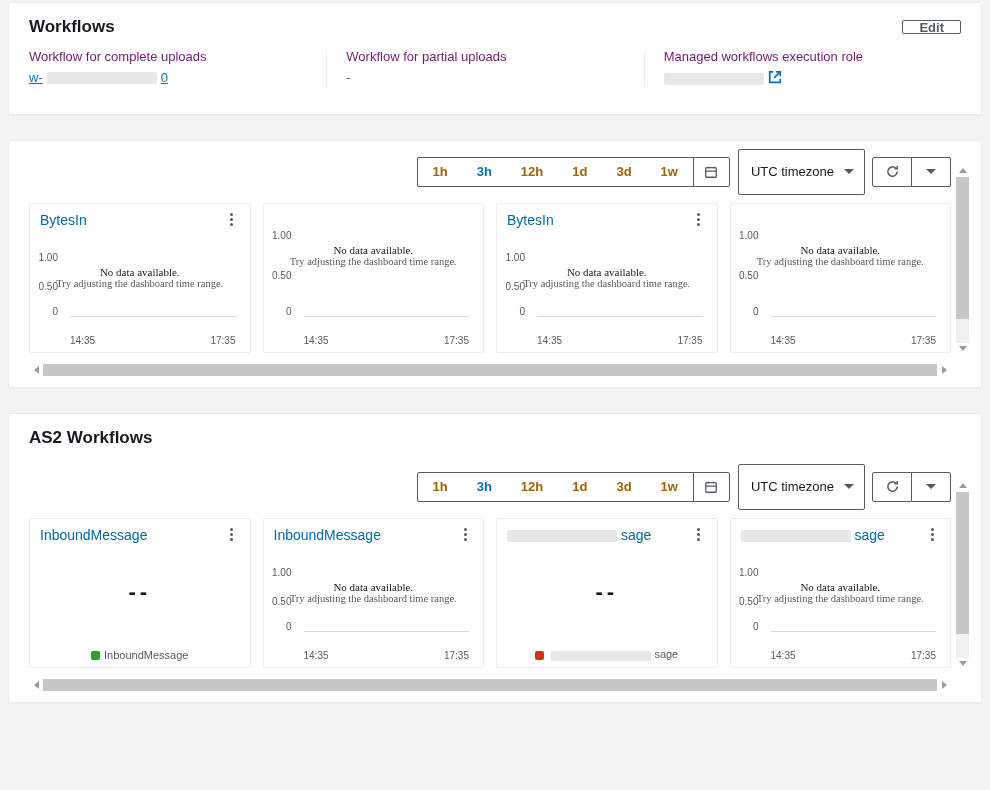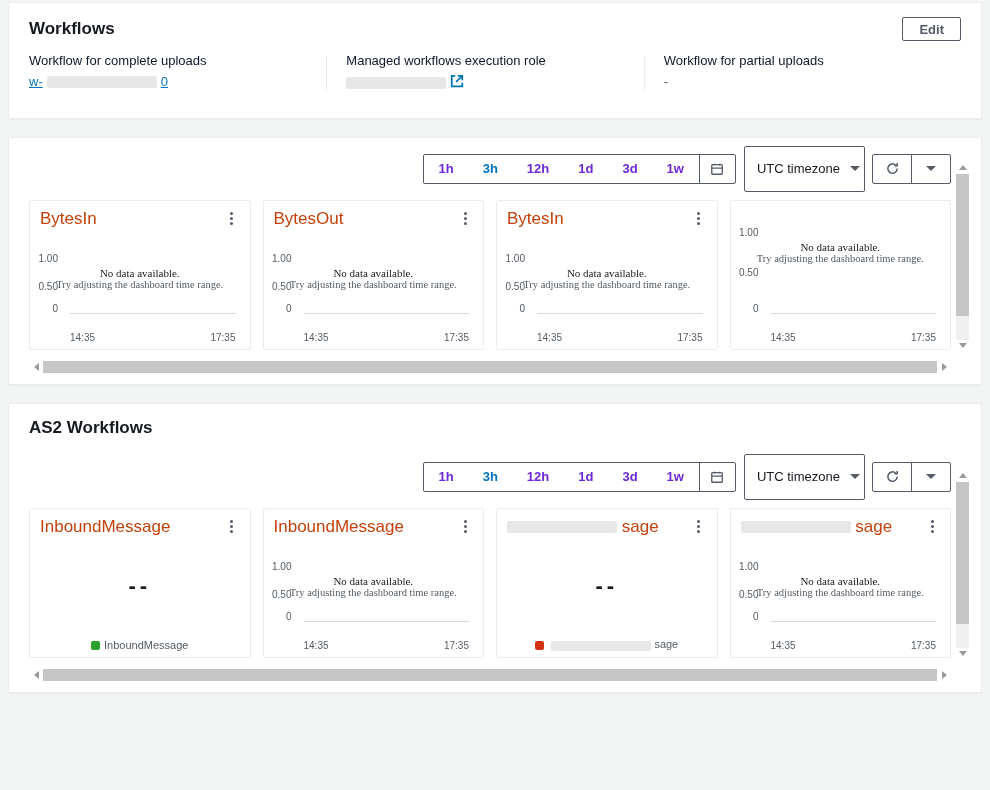--- a/index.html
+++ b/index.html
@@ -3,75 +3,75 @@
 <meta charset="utf-8">
 <style>
   * { box-sizing: border-box; margin: 0; padding: 0; }
   html, body { background: #f2f3f3; font-family: "Amazon Ember", "Helvetica Neue", Arial, sans-serif; color: #16191f; font-size: 13px; }
   body { width: 990px; height: 790px; overflow: hidden; padding: 0; }
 
   .panel {
     background: #fff;
     border: 1px solid #eaeded;
     border-radius: 2px;
-    margin: 2px 8px 18px 8px;
+    margin: 2px 8px 25px 8px;
     box-shadow: 0 1px 1px rgba(0,0,0,0.03);
   }
   .panel-header {
     display: flex; align-items: center; justify-content: space-between;
     padding: 14px 20px 8px 20px;
   }
   .panel-title { font-size: 17px; font-weight: 700; color: #16191f; }
 
   .btn {
     background: #fff; border: 1px solid #545b64; border-radius: 2px;
     color: #545b64; font-weight: 700; font-size: 13px;
     padding: 5px 16px; cursor: pointer;
     display: inline-flex; align-items: center; justify-content: center;
-    height: 24px;
+    height: 14px;
   }
 
   
   .wf-body { display: flex; padding: 4px 20px 26px 20px; }
   .wf-col { flex: 1; position: relative; padding-right: 20px; }
   .wf-col + .wf-col { padding-left: 20px; }
   .wf-col + .wf-col::before {
     content: ""; position: absolute; left: 0; top: 2px; bottom: 2px;
     width: 1px; background: #eaeded;
   }
-  .wf-label { font-size: 13px; color: #0f172a; margin-bottom: 6px; }
+  .wf-label { font-size: 13px; color: #701a75; margin-bottom: 6px; }
   .wf-val-link { color: #0073bb; font-size: 13px; display: inline-flex; align-items: center; gap: 4px; }
   .wf-val-plain { color: #545b64; font-size: 13px; }
   .redact { display: inline-block; background: #e7e7e7; border-radius: 2px; height: 12px; vertical-align: middle; }
   .redact.w110 { width: 110px; }
   .redact.w100 { width: 100px; }
   .ext-icon svg { width: 14px; height: 14px; stroke: #0073bb; }
 
   
   .mon-body { padding: 0 12px 10px 20px; position: relative; }
   .toolbar {
     display: flex; justify-content: flex-end; align-items: center;
     gap: 8px; margin: 8px 18px 8px 0;
   }
   .seg {
     display: inline-flex; border: 1px solid #545b64; border-radius: 2px;
     overflow: hidden; height: 30px; background: #fff;
   }
   .seg button {
     background: transparent; border: none; border-right: 1px solid transparent;
-    padding: 0 14px; font-size: 13px; color: #6d28d9; font-weight: 700;
+    padding: 0 14px; font-size: 13px; color: #a16207; font-weight: 700;
     cursor: pointer; display: inline-flex; align-items: center; height: 100%;
   }
   .seg button.active { color: #0073bb; }
   .seg .seg-icon { padding: 0 10px; border-left: 1px solid #545b64; }
   .seg .seg-icon svg { width: 14px; height: 14px; stroke: #545b64; fill: none; }
   .tz {
     display: inline-flex; align-items: center; gap: 10px;
     border: 1px solid #545b64; border-radius: 2px; height: 46px;
-    padding: 0 4px 0 12px; background: #fff; cursor: pointer;
+    padding: 0 10px 0 12px; background: #fff; cursor: pointer;
   }
   .tz span { font-size: 13px; color: #16191f; }
   .caret-down { width: 0; height: 0; border-left: 5px solid transparent; border-right: 5px solid transparent; border-top: 5px solid #545b64; }
   .icon-btn {
     width: 40px; height: 30px; border: 1px solid #545b64; border-radius: 2px;
     background: #fff; display: inline-flex; align-items: center; justify-content: center;
     cursor: pointer; margin-left: -1px;
   }
   .icon-btn svg { width: 15px; height: 15px; stroke: #545b64; fill: none; }
   .icon-pair { display: inline-flex; }
@@ -96,21 +96,21 @@
 
   .charts {
     display: grid; grid-template-columns: repeat(4, 1fr);
     gap: 12px; margin-right: 18px;
   }
   .chart {
     border: 1px solid #eaeded; border-radius: 2px; padding: 8px 10px 6px 10px;
     min-height: 150px; display: flex; flex-direction: column;
   }
   .chart-head { display:flex; align-items:center; justify-content:space-between; margin-bottom: 6px; }
-  .chart-title { font-size: 17px; color: #c2410c; font-weight: 400; }
+  .chart-title { font-size: 14px; color: #0369a1; font-weight: 400; }
   .kebab { width: 16px; height: 16px; display:inline-flex; align-items:center; justify-content:center; cursor: pointer; }
   .kebab span, .kebab span::before, .kebab span::after {
     content:""; display:block; width:3px; height:3px; background:#545b64; border-radius:50%; position:relative;
   }
   .kebab span::before { position:absolute; top:-5px; }
   .kebab span::after  { position:absolute; top: 5px; }
 
   .chart-body { flex:1; position:relative; }
   .nodata { position:absolute; left:0; right:0; top:32px; text-align:center;font-family:Liberation Serif, serif; }
   .nodata .nd1 { font-size: 11px; color:#16191f; }
@@ -138,33 +138,33 @@
   <div class="wf-body">
     <div class="wf-col">
       <div class="wf-label">Workflow for complete uploads</div>
       <a href="#" class="wf-val-link">
         <span>w-</span>
         <span class="redact w110"></span>
         <span>0</span>
       </a>
     </div>
     <div class="wf-col">
+      <div class="wf-label">Workflow for partial uploads</div>
+      <div class="wf-val-plain">-</div>
+    </div>
+    <div class="wf-col">
       <div class="wf-label">Managed workflows execution role</div>
       <a href="#" class="wf-val-link">
         <span class="redact w100"></span>
         <span class="ext-icon">
           <svg viewBox="0 0 16 16" fill="none" stroke-width="2">
               <path d="M6 2H2v12h12v-4M9 2h5v5M14 2L7 9"></path>
             </svg>
         </span>
       </a>
-    </div>
-    <div class="wf-col">
-      <div class="wf-label">Workflow for partial uploads</div>
-      <div class="wf-val-plain">-</div>
     </div>
   </div>
 </div>
 
 <div class="panel">
   <div class="mon-body">
     <div class="toolbar">
       <div class="seg">
         <button>1h</button>
         <button class="active">3h</button>
@@ -217,26 +217,20 @@
               <div class="nd2">Try adjusting the dashboard time range.</div>
             </div>
           </div>
           <div class="xticks">
             <span>14:35</span>
             <span>17:35</span>
           </div>
         </div>
 
         <div class="chart">
-          <div class="chart-head">
-            <div class="chart-title">BytesOut</div>
-            <div class="kebab">
-                <span></span>
-              </div>
-          </div>
           <div class="chart-body">
             <div class="yticks">
               <div style="top:0">1.00</div>
               <div style="top:46%">0.50</div>
               <div style="bottom:0">0</div>
             </div>
             <div class="axis-line" style="bottom:18px"></div>
             <div class="nodata">
               <div class="nd1">No data available.</div>
               <div class="nd2">Try adjusting the dashboard time range.</div>

